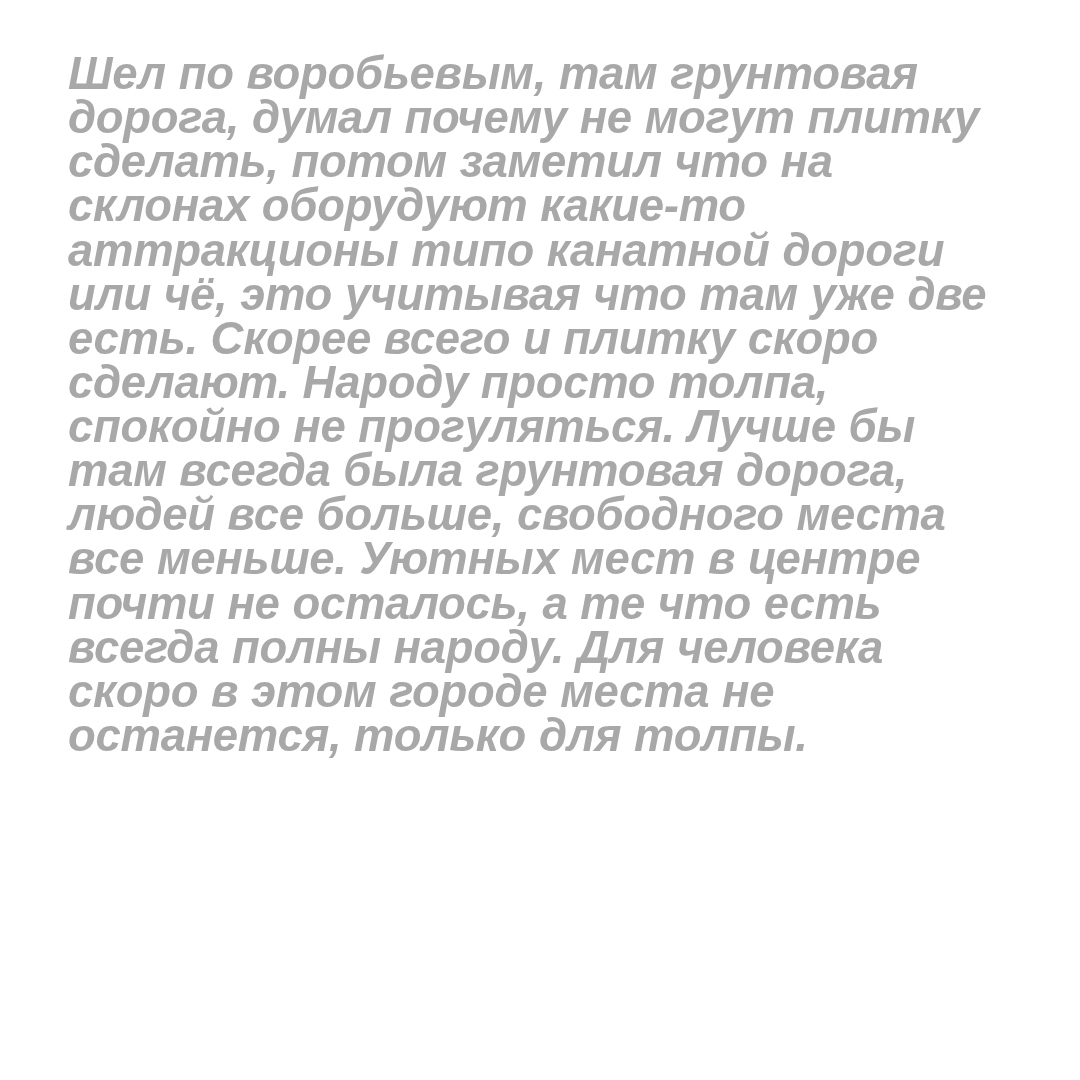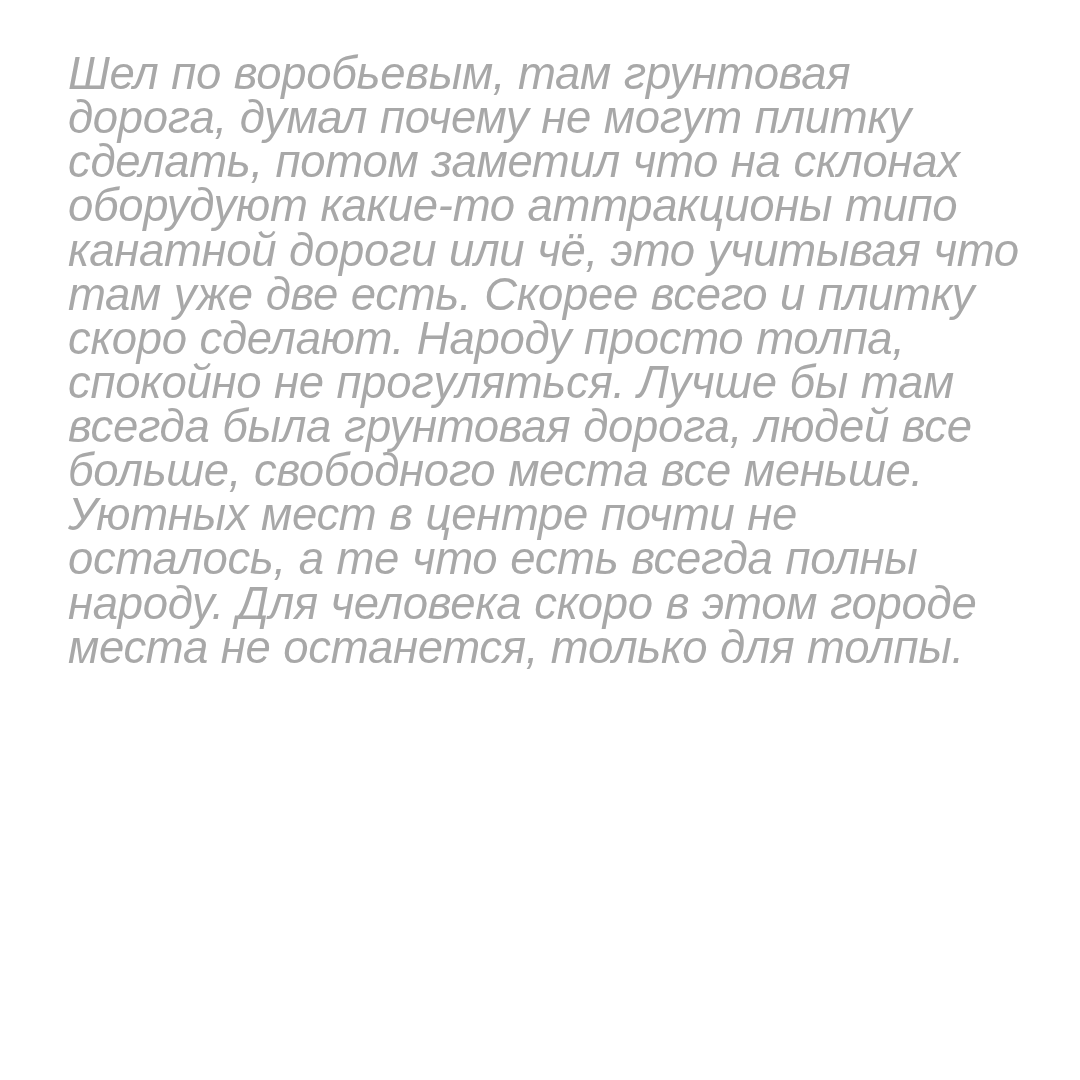--- a/index.html
+++ b/index.html
@@ -24,21 +24,21 @@
     position: absolute;
     left: 68px;
     top: 52px;
     width: 952px;
   }
   .quote-text {
     margin: 0;
     color: #a8a8a8;
     font-family: "Liberation Sans", sans-serif;
     font-style: italic;
-    font-weight: normal;
+    font-weight: bold;
     font-size: 45.5px;
     line-height: 0.97;
     letter-spacing: -0.3px;
     text-align: left;
     white-space: pre-wrap;
     word-spacing: 0.5px;
   }
 </style>
 </head>
 <body>

